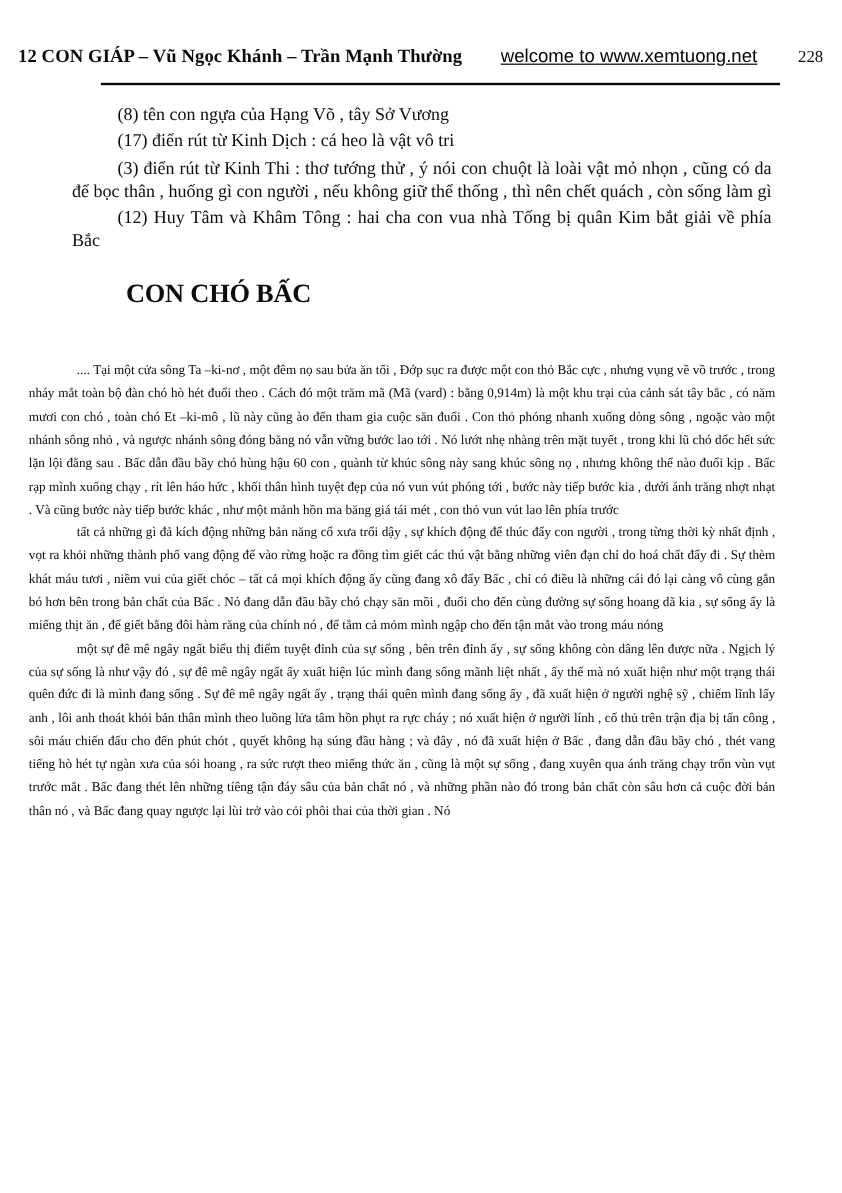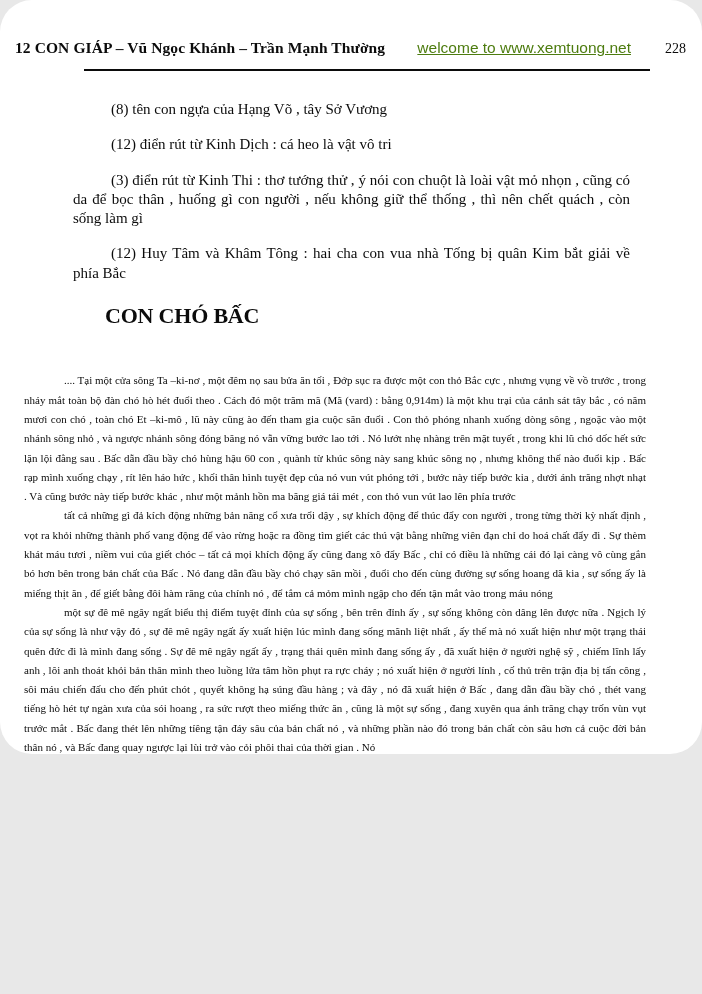--- a/index.html
+++ b/index.html
@@ -1,66 +1,65 @@
 <!DOCTYPE html>
 <html><head>
 <meta charset="utf-8">
 <style>
   html, body { margin: 0; padding: 0; background: #e8e8e8; }
   .page {
     position: relative;
     width: 702px;
-    height: 754px;
+    height: 994px;
     margin: 0 auto;
     background: #ffffff;
     color: #0b0b0b;
     font-family: "Liberation Serif", serif;
     overflow: hidden;
     box-sizing: border-box;
-    border-radius: 32px;
   }
   
   .header {
     display: flex;
     align-items: baseline;
     padding: 38px 16px 0 15px;
     line-height: 19px;
     white-space: nowrap;
   }
   .book-title {
     font-weight: bold;
     font-size: 15.5px;
     letter-spacing: 0.1px;
   }
   .site-link {
     font-family: "Liberation Sans", sans-serif;
     font-size: 15.5px;
     text-decoration: underline;
-    color: #4d7c0f;
+    color: #000000;
     margin-left: auto;
     margin-right: 34px;
     cursor: pointer;
   }
   .page-number {
     font-size: 14px;
   }
   .rule {
     border: 0;
     border-top: 2px solid #0b0b0b;
     margin: 11px 52px 0 84px;
   }
   
   .footnotes {
     padding: 13px 56px 0 57px;
     font-size: 15px;
     line-height: 19.3px;
     text-align: justify;
   }
   .footnotes p {
-    margin: 16px;
+    margin: 3px;
     text-indent: 38px;
   }
   
   .title-block {
     margin: 20px 40px 0 105px;
   }
   .main-title {
     margin: 0;
     font-size: 30px;
     font-weight: bold;
@@ -101,21 +100,21 @@
   <div class="header">
     <span class="book-title">12 CON GIÁP – Vũ Ngọc Khánh – Trần Mạnh Thường</span>
     <span class="site-link">welcome to www.xemtuong.net</span>
     <span class="page-number">228</span>
   </div>
 
   <hr class="rule">
 
   <div class="footnotes">
     <p>(8) tên con ngựa của Hạng Võ , tây Sở Vương</p>
-    <p>(12) điển rút từ Kinh Dịch : cá heo là vật vô tri</p>
+    <p>(17) điển rút từ Kinh Dịch : cá heo là vật vô tri</p>
     <p>(3) điển rút từ Kinh Thi : thơ tướng thử , ý nói con chuột là loài vật mỏ nhọn , cũng có da để bọc thân , huống gì con người , nếu không giữ thể thống , thì nên chết quách , còn sống làm gì</p>
     <p>(12) Huy Tâm và Khâm Tông : hai cha con vua nhà Tống bị quân Kim bắt giải về phía Bắc</p>
   </div>
 
   <div class="title-block">
     <h2 class="sub-title">CON CHÓ BẤC</h2>
   </div>
 
   <div class="body-text">
     <p>.... Tại một cửa sông Ta –ki-nơ , một đêm nọ sau bửa ăn tối , Đớp sục ra được một con thỏ Bắc cực , nhưng vụng về vồ trước , trong nháy mắt toàn bộ đàn chó hò hét đuổi theo . Cách đó một trăm mã (Mã (vard) : bằng 0,914m) là một khu trại của cảnh sát tây bắc , có năm mươi con chó , toàn chó Et –ki-mô , lũ này cũng ào đến tham gia cuộc săn đuổi . Con thỏ phóng nhanh xuống dòng sông , ngoặc vào một nhánh sông nhỏ , và ngược nhánh sông đóng băng nó vẫn vững bước lao tới . Nó lướt nhẹ nhàng trên mặt tuyết , trong khi lũ chó dốc hết sức lặn lội đằng sau . Bấc dẫn đầu bầy chó hùng hậu 60 con , quành từ khúc sông này sang khúc sông nọ , nhưng không  thể nào đuổi kịp . Bấc rạp mình xuống chạy , rít lên háo hức , khối thân hình tuyệt đẹp của nó vun vút phóng tới , bước này tiếp bước kia , dưới ánh trăng nhợt nhạt . Và cũng bước này tiếp bước khác , như một mảnh hồn ma băng giá tái mét , con thỏ vun vút lao lên phía trước</p>

